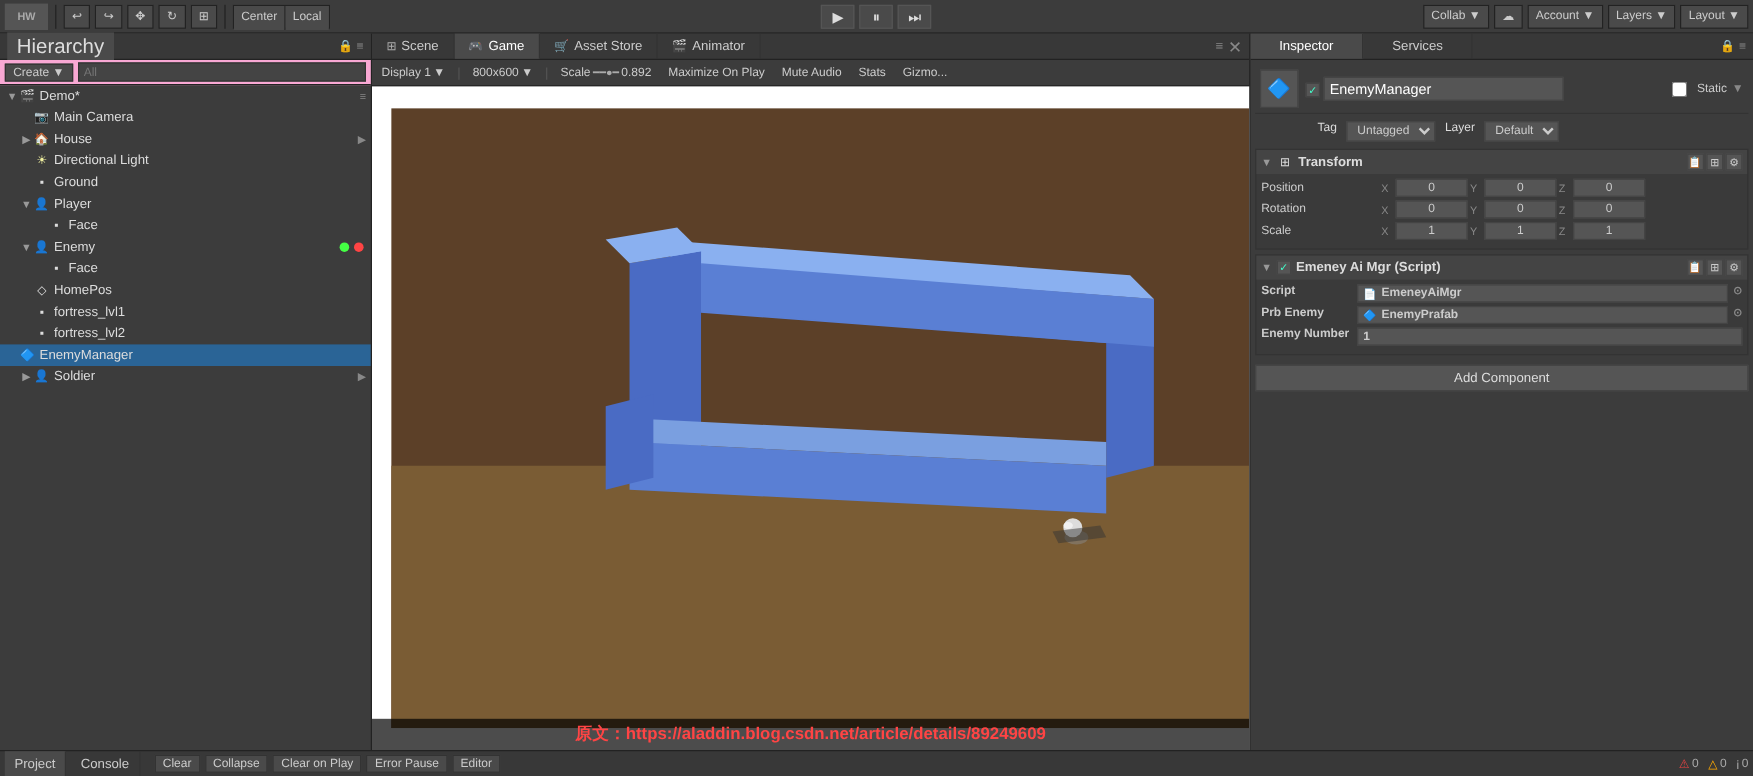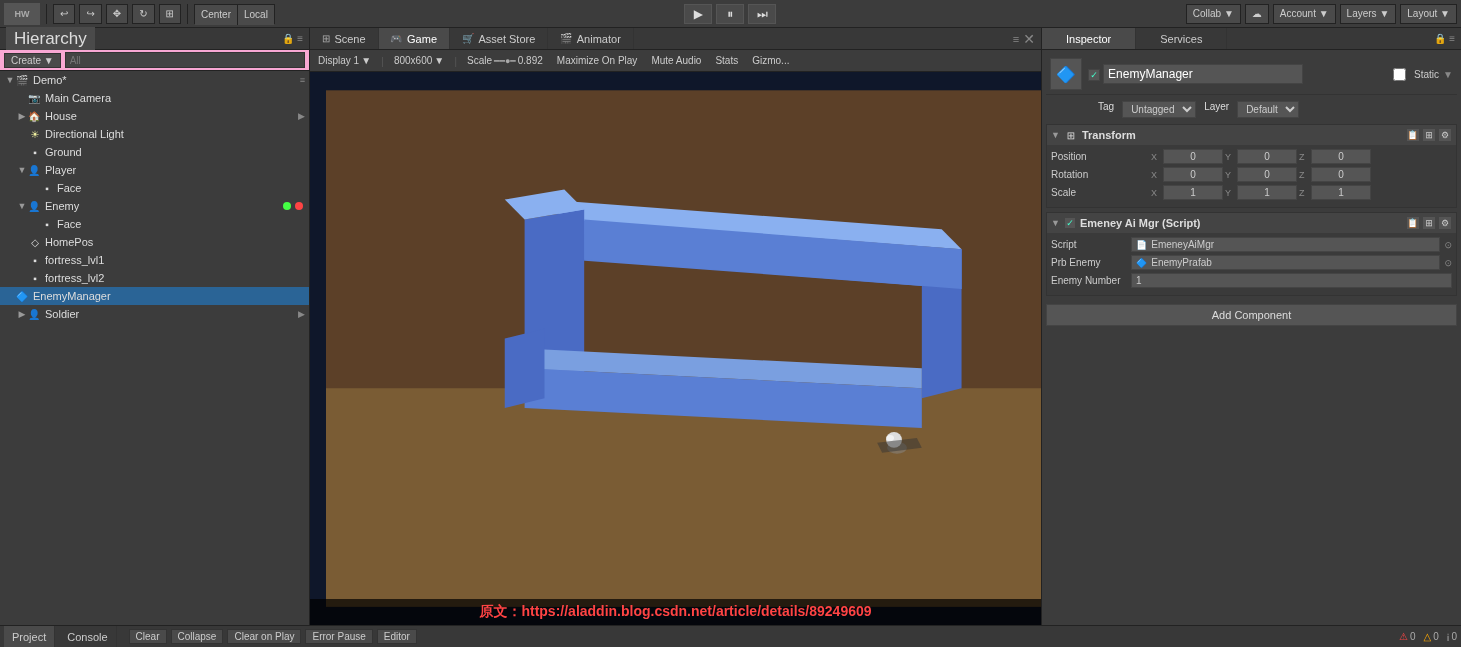--- a/index.html
+++ b/index.html
@@ -199,25 +199,25 @@
       border-bottom: 1px solid #222;
       padding: 2px 4px;
       gap: 6px;
       height: 22px;
     }
     .game-toolbar-item {
       font-size: 10px;
       color: #ccc;
       cursor: pointer;
       padding: 1px 4px;
-      display: flex; align-items: center; gap: 2px;
+      display: flex; align-items: flex-start; gap: 2px;
     }
     .game-viewport {
       flex: 1;
-      background: #0f172a;
+      background: #ffffff;
       position: relative;
       overflow: hidden;
       padding-left: 16px;
     }
 
     
     .scene-svg {
       width: 100%; height: 100%;
     }
 
@@ -369,22 +369,22 @@
       background: #555;
       border: 1px solid #444;
       color: #ccc;
       padding: 1px 3px;
       font-size: 10px;
       width: 60px;
       text-align: center;
     }
     .script-row {
       display: flex;
-      align-items: center;
       margin-bottom: 3px;
+      font-weight: bold;
     }
     .script-label { width: 80px; font-size: 10px; color: #ccc; }
     .script-value {
       flex: 1;
       background: #555;
       border: 1px solid #444;
       color: #ccc;
       padding: 1px 4px;
       font-size: 10px;
       display: flex; align-items: center; gap: 4px;

